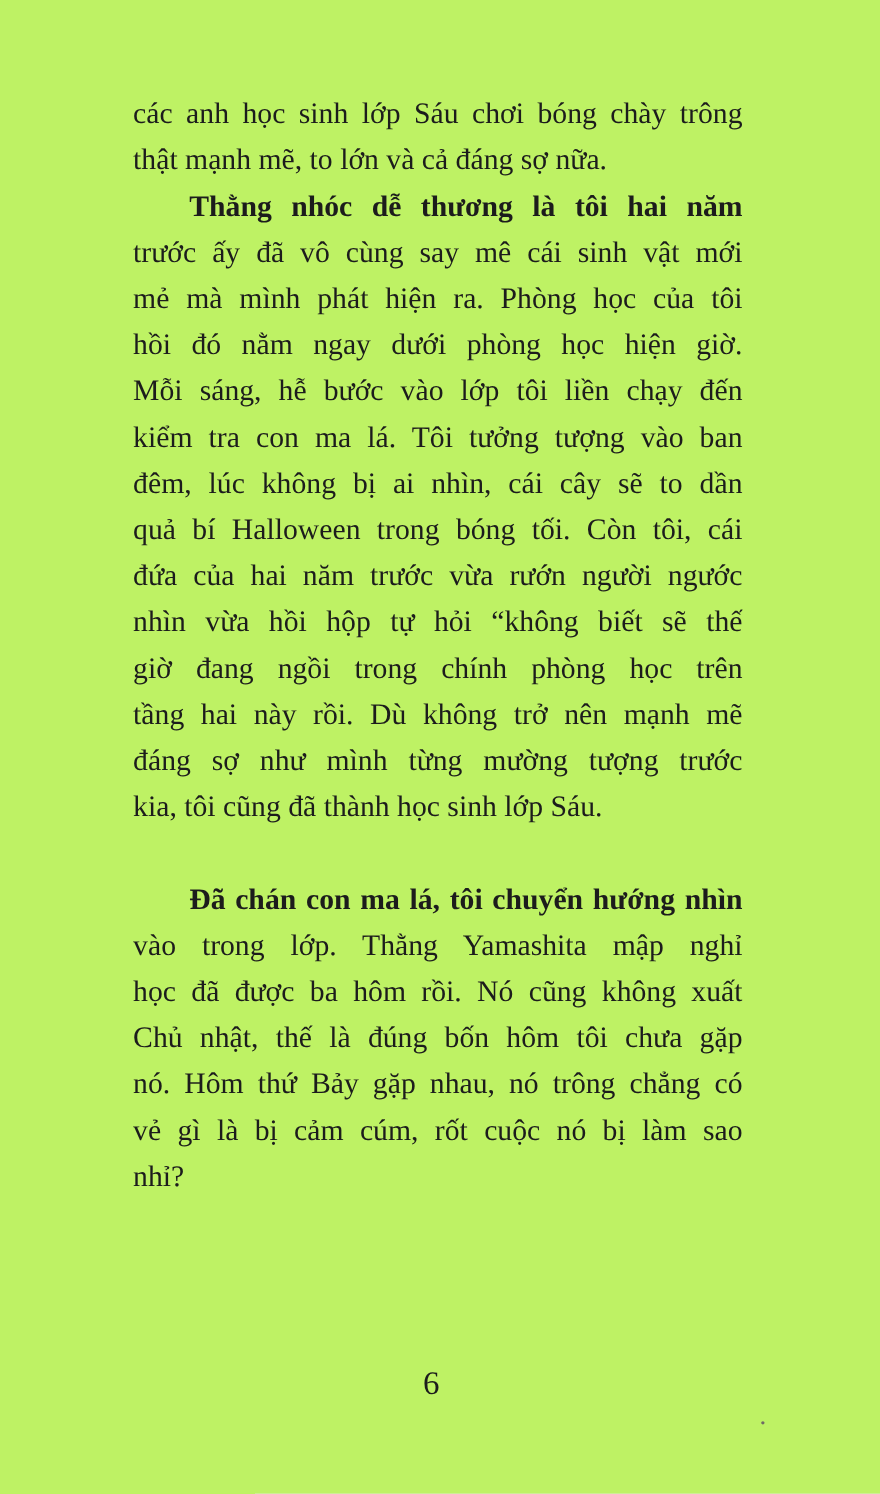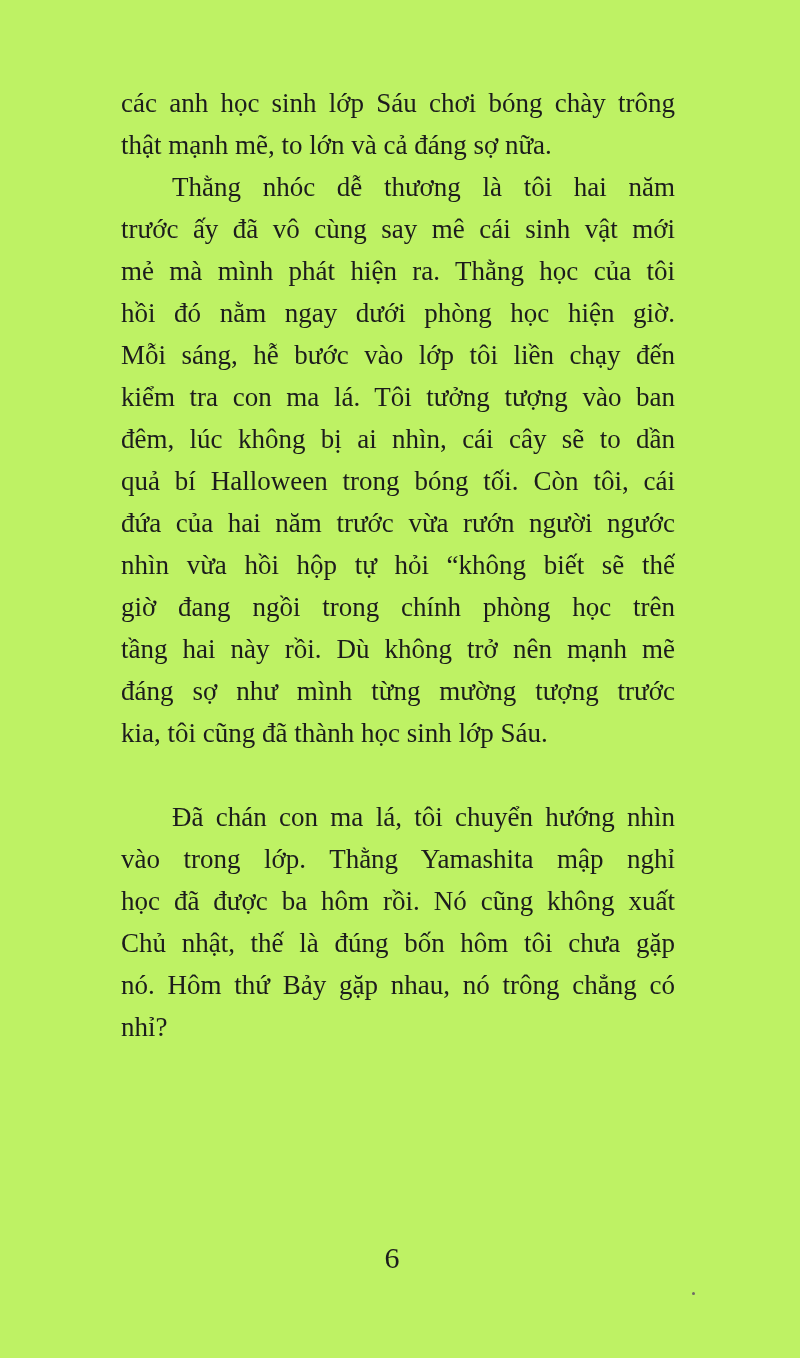--- a/index.html
+++ b/index.html
@@ -27,20 +27,21 @@
     text-align: justify;
     text-align-last: justify;
     text-justify: inter-word;
   }
   .text-line.last-of-para {
     text-align: left;
     text-align-last: left;
   }
   .text-line.first-indent {
     text-indent: 51px;
+    font-weight: bold;
   }
   .para-gap {
     margin-top: 42px;
   }
   .page-number {
     position: absolute;
     top: 1241px;
     left: 0;
     width: 784px;
     text-align: center;
@@ -59,34 +60,35 @@
 </style>
 </head>
 <body>
 
 <div class="page">
   <div class="text-block">
       <div class="text-line">các anh học sinh lớp Sáu chơi bóng chày trông</div>
       <div class="text-line last-of-para">thật mạnh mẽ, to lớn và cả đáng sợ nữa.</div>
       <div class="text-line first-indent">Thằng nhóc dễ thương là tôi hai năm</div>
       <div class="text-line">trước ấy đã vô cùng say mê cái sinh vật mới</div>
-      <div class="text-line">mẻ mà mình phát hiện ra. Thằng học của tôi</div>
+      <div class="text-line">mẻ mà mình phát hiện ra. Phòng học của tôi</div>
       <div class="text-line">hồi đó nằm ngay dưới phòng học hiện giờ.</div>
       <div class="text-line">Mỗi sáng, hễ bước vào lớp tôi liền chạy đến</div>
       <div class="text-line">kiểm tra con ma lá. Tôi tưởng tượng vào ban</div>
       <div class="text-line">đêm, lúc không bị ai nhìn, cái cây sẽ to dần</div>
       <div class="text-line">quả bí Halloween trong bóng tối. Còn tôi, cái</div>
       <div class="text-line">đứa của hai năm trước vừa rướn người ngước</div>
       <div class="text-line">nhìn vừa hồi hộp tự hỏi “không biết sẽ thế</div>
       <div class="text-line">giờ đang ngồi trong chính phòng học trên</div>
       <div class="text-line">tầng hai này rồi. Dù không trở nên mạnh mẽ</div>
       <div class="text-line">đáng sợ như mình từng mường tượng trước</div>
       <div class="text-line last-of-para">kia, tôi cũng đã thành học sinh lớp Sáu.</div>
       <div class="text-line first-indent para-gap">Đã chán con ma lá, tôi chuyển hướng nhìn</div>
       <div class="text-line">vào trong lớp. Thằng Yamashita mập nghỉ</div>
       <div class="text-line">học đã được ba hôm rồi. Nó cũng không xuất</div>
       <div class="text-line">Chủ nhật, thế là đúng bốn hôm tôi chưa gặp</div>
       <div class="text-line">nó. Hôm thứ Bảy gặp nhau, nó trông chẳng có</div>
+      <div class="text-line">vẻ gì là bị cảm cúm, rốt cuộc nó bị làm sao</div>
       <div class="text-line last-of-para">nhỉ?</div>
     </div>
   <div class="page-number">6</div>
   <div class="scan-speck"></div>
 </div>
 
 </body></html>

